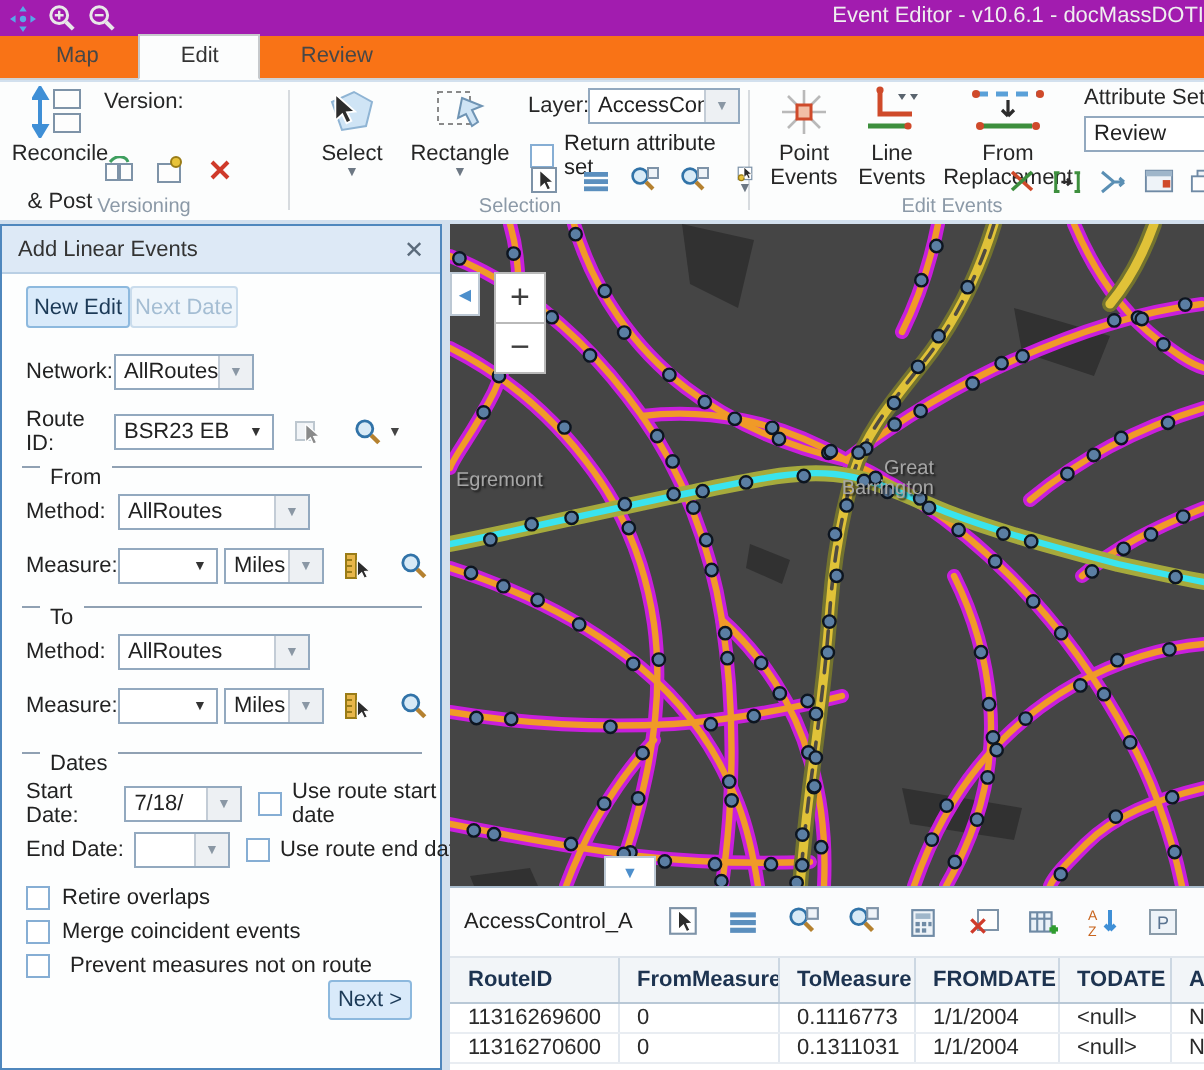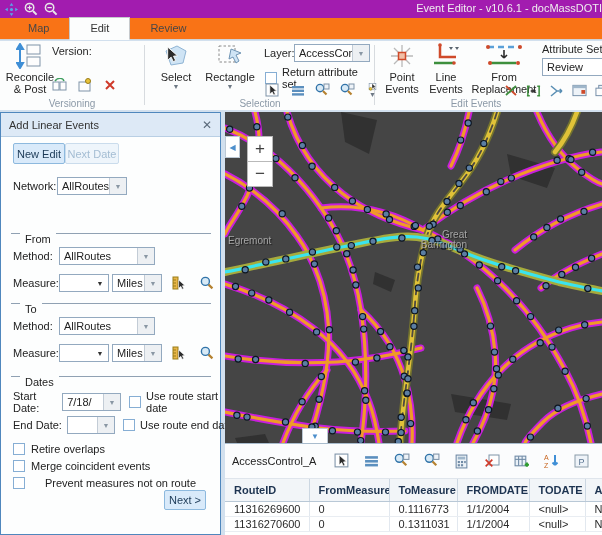--- a/index.html
+++ b/index.html
@@ -154,21 +154,21 @@
     <div class="gsep" style="left:374px"></div>
 
     <div class="rgroup" style="left:0;width:144px">
       <div class="bigbtn" style="left:6px;top:2px;width:48px">
         <svg width="28" height="26" viewBox="0 0 28 26">
           <path d="M4,1 L4,25 M4,1 L1,6 L7,6 Z M4,25 L1,20 L7,20 Z" stroke="#3f8fd6" fill="#3f8fd6" stroke-width="2"></path>
           <rect x="11" y="2" width="13" height="9" fill="#fdfdfd" stroke="#7e93a8"></rect>
           <rect x="11" y="14" width="13" height="9" fill="#fdfdfd" stroke="#7e93a8"></rect>
         </svg>
         <span class="blabel">Reconcile</span>
-        <span class="blabel" style="margin-top:0">&amp; Post</span>
+        <span class="blabel" style="margin-top:12px">&amp; Post</span>
       </div>
       <span class="rlabel" style="left:52px;top:4px">Version:</span>
       <div class="smallicons" style="left:52px;top:36px">
         <span class="sic">
             <svg width="15" height="14" viewBox="0 0 15 14">
               <rect x="1" y="4" width="6" height="8" fill="#fdfdfd" stroke="#7e93a8"></rect>
               <rect x="8" y="4" width="6" height="8" fill="#fdfdfd" stroke="#7e93a8"></rect>
               <path d="M3,3 C6,-1 11,0 12,3" stroke="#3f9f5f" fill="none" stroke-width="1.5"></path>
             </svg>
           </span>
@@ -333,20 +333,39 @@
     </div>
 
     <div class="prow" style="top:64px;left:12px">
       <span style="width:44px">Network:</span>
       <div class="combo" style="width:70px">
         <span class="val">AllRoutes</span>
         <span class="dd">▼</span>
       </div>
     </div>
 
+    <div class="prow" style="top:91px;left:12px">
+      <span style="width:44px">Route ID:</span>
+      <div class="combo" style="width:80px">
+        <span class="val">BSR23 EB</span>
+        <span class="dd plain">▼</span>
+      </div>
+      <span class="sic" style="margin-left:10px;opacity:.55">
+        <svg width="15" height="15" viewBox="0 0 15 15">
+            <rect x="1" y="2" width="9" height="9" fill="#e8edf2" stroke="#8a9ba9"></rect>
+            <use href="#sy-cursor" x="4" y="3" width="11" height="11"></use>
+          </svg>
+      </span>
+      <span class="sic" style="margin-left:14px">
+          <svg width="14" height="14">
+            <use href="#sy-mag"></use>
+          </svg>
+        </span>
+      <span class="ddcaret" style="margin-left:3px;color:#444">▼</span>
+    </div>
 
     <div class="section" style="top:120px">
         <span>From</span>
       </div>
 
     <div class="prow" style="top:134px;left:12px">
       <span style="width:46px">Method:</span>
       <div class="combo" style="width:96px">
         <span class="val">AllRoutes</span>
         <span class="dd">▼</span>
@@ -442,21 +461,21 @@
     </div>
 
     <div class="prow" style="top:330px;left:12px;gap:6px">
       <span class="checkbox"></span>
       <span>Retire overlaps</span>
     </div>
     <div class="prow" style="top:347px;left:12px;gap:6px">
       <span class="checkbox"></span>
       <span>Merge coincident events</span>
     </div>
-    <div class="prow" style="top:364px;left:12px;gap:20px">
+    <div class="prow" style="top:364px;left:12px;gap:10px">
       <span class="checkbox"></span>
       <span>Prevent measures not on route</span>
     </div>
 
     <span class="btn" style="position:absolute;right:14px;top:377px;width:42px;height:20px">Next &gt;</span>
   </div>
 
   <div class="map">
     <svg id="map-svg" width="377" height="331" viewBox="0 0 377 331">
       <rect x="0" y="0" width="377" height="331" fill="#454545"></rect>

